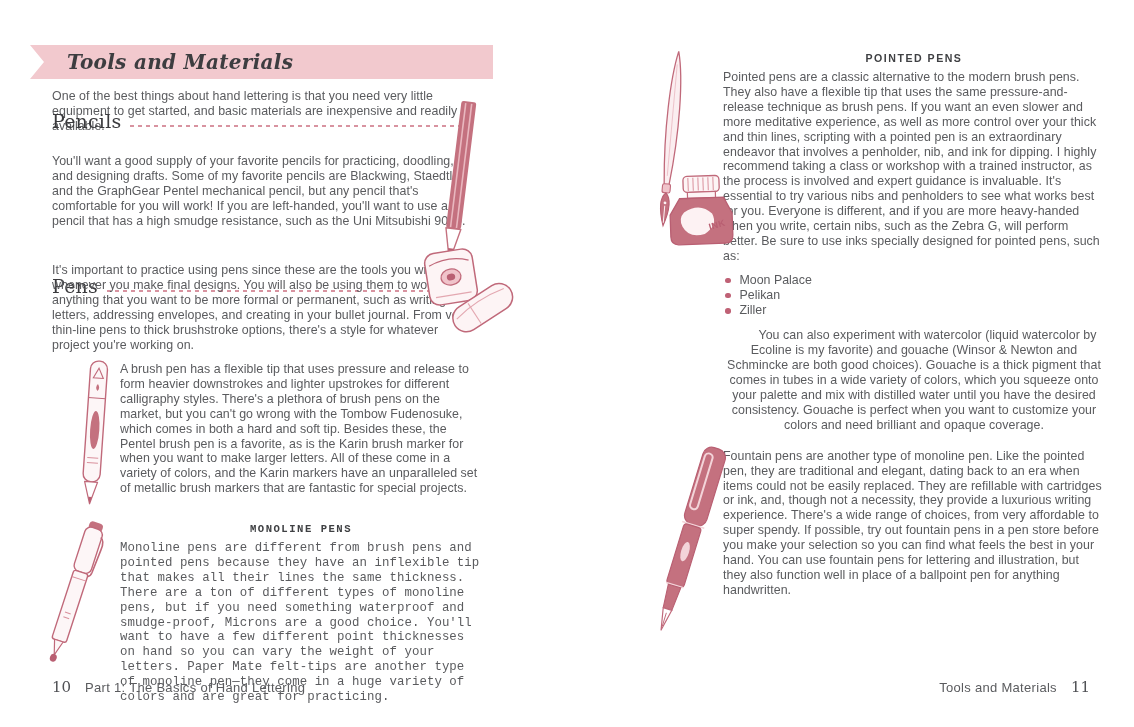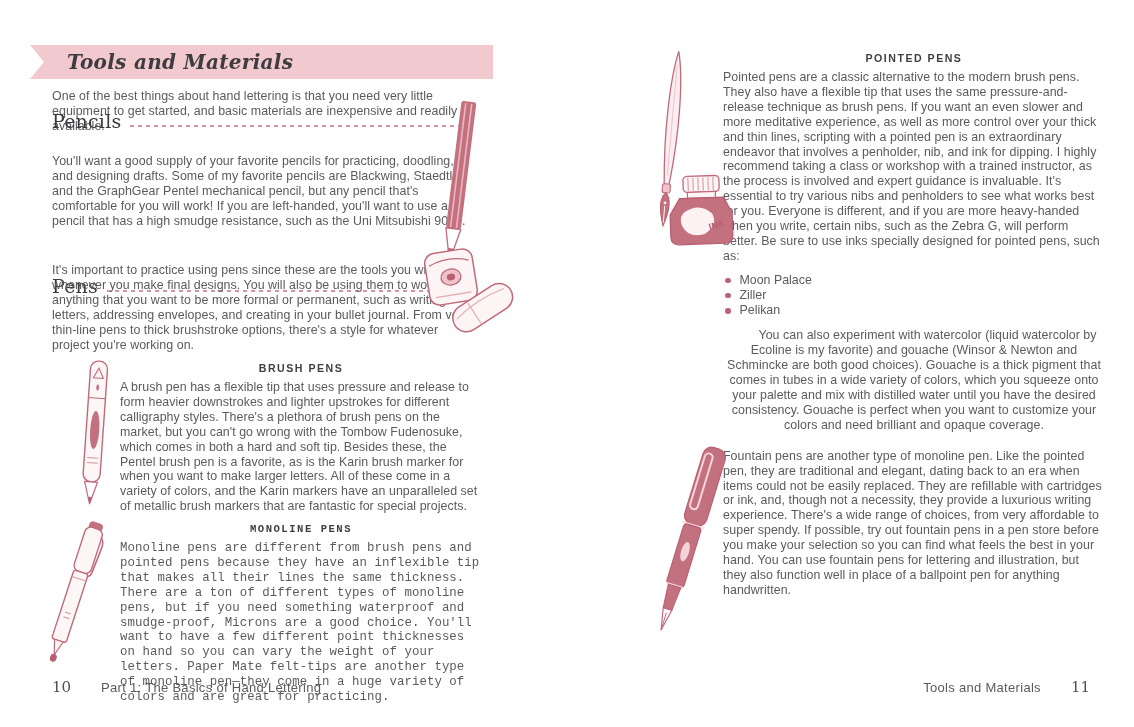--- a/index.html
+++ b/index.html
@@ -47,21 +47,21 @@
   
   ul.ink-list{list-style:none;margin:9px 0 10px 2px;padding:0;}
   ul.ink-list li{display:flex;align-items:flex-start;gap:9px;line-height:15.2px;font-size:12.4px;}
   ul.ink-list .dot{
     width:5.5px;height:5.5px;border-radius:50%;background:#bf6175;
     margin-top:5px;flex:0 0 auto;
   }
   .indented{text-indent:27px;text-align:center;}
 
   
-  .footer{position:absolute;top:678px;display:flex;align-items:baseline;gap:30px;}
+  .footer{position:absolute;top:678px;display:flex;align-items:baseline;gap:14px;}
   .footer .pagenum{font-family:"DejaVu Serif","Liberation Serif",serif;font-size:15px;color:#505155;}
   .footer .flabel{font-size:13px;color:#5a5b5e;letter-spacing:.3px;}
 
   svg{display:block;}
 </style>
 </head>
 <body>
 
 <div class="banner">
   <h1>Tools and Materials</h1>
@@ -75,21 +75,20 @@
 </div>
 <p class="abs body-text" style="left:52px;top:154px;width:424px;">You'll want a good supply of your favorite pencils for practicing, doodling, and designing drafts. Some of my favorite pencils are Blackwing, Staedtler, and the GraphGear Pentel mechanical pencil, but any pencil that's comfortable for you will work! If you are left-handed, you'll want to use a pencil that has a high smudge resistance, such as the Uni Mitsubishi 9000.</p>
 
 <div class="sec-head" style="top:236px;margin-top:39px;">
   <span class="title">Pens</span>
   <span class="leader"></span>
 </div>
 <p class="abs body-text" style="left:52px;top:263px;width:424px;">It's important to practice using pens since these are the tools you will use whenever you make final designs. You will also be using them to work on anything that you want to be more formal or permanent, such as writing letters, addressing envelopes, and creating in your bullet journal. From very thin-line pens to thick brushstroke options, there's a style for whatever project you're working on.</p>
 
 <div class="abs" style="left:120px;top:362px;width:362px;">
-  <p class="sub-head">BRUSH PENS</p>
   <p class="body-text">A brush pen has a flexible tip that uses pressure and release to form heavier downstrokes and lighter upstrokes for different calligraphy styles. There's a plethora of brush pens on the market, but you can't go wrong with the Tombow Fudenosuke, which comes in both a hard and soft tip. Besides these, the Pentel brush pen is a favorite, as is the Karin brush marker for when you want to make larger letters. All of these come in a variety of colors, and the Karin markers have an unparalleled set of metallic brush markers that are fantastic for special projects.</p>
 </div>
 
 <div class="abs" style="left:120px;top:523px;width:362px;font-family:Liberation Mono, monospace;">
   <p class="sub-head">MONOLINE PENS</p>
   <p class="body-text">Monoline pens are different from brush pens and pointed pens because they have an inflexible tip that makes all their lines the same thickness. There are a ton of different types of monoline pens, but if you need something waterproof and smudge-proof, Microns are a good choice. You'll want to have a few different point thicknesses on hand so you can vary the weight of your letters. Paper Mate felt-tips are another type of monoline pen—they come in a huge variety of colors and are great for practicing.</p>
 </div>
 
 <div class="footer" style="left:52px;">
   <span class="pagenum">10</span>
@@ -100,25 +99,25 @@
   <p class="sub-head">POINTED PENS</p>
   <p class="body-text">Pointed pens are a classic alternative to the modern brush pens. They also have a flexible tip that uses the same pressure-and-release technique as brush pens. If you want an even slower and more meditative experience, as well as more control over your thick and thin lines, scripting with a pointed pen is an extraordinary endeavor that involves a penholder, nib, and ink for dipping. I highly recommend taking a class or workshop with a trained instructor, as the process is involved and expert guidance is invaluable. It's essential to try various nibs and penholders to see what works best for you. Everyone is different, and if you are more heavy-handed when you write, certain nibs, such as the Zebra G, will perform better. Be sure to use inks specially designed for pointed pens, such as:</p>
 
   <ul class="ink-list">
     <li>
         <span class="dot"></span>
         <span>Moon Palace</span>
       </li>
     <li>
         <span class="dot"></span>
-        <span>Ziller</span>
+        <span>Pelikan</span>
       </li>
     <li>
         <span class="dot"></span>
-        <span>Pelikan</span>
+        <span>Ziller</span>
       </li>
   </ul>
 
   <p class="body-text indented">You can also experiment with watercolor (liquid watercolor by Ecoline is my favorite) and gouache (Winsor &amp; Newton and Schmincke are both good choices). Gouache is a thick pigment that comes in tubes in a wide variety of colors, which you squeeze onto your palette and mix with distilled water until you have the desired consistency. Gouache is perfect when you want to customize your colors and need brilliant and opaque coverage.</p>
 
   <div style="margin-top:16px;">
     <p class="body-text">Fountain pens are another type of monoline pen. Like the pointed pen, they are traditional and elegant, dating back to an era when items could not be easily replaced. They are refillable with cartridges or ink, and, though not a necessity, they provide a luxurious writing experience. There's a wide range of choices, from very affordable to super spendy. If possible, try out fountain pens in a pen store before you make your selection so you can find what feels the best in your hand. You can use fountain pens for lettering and illustration, but they also function well in place of a ballpoint pen for anything handwritten.</p>
   </div>
 </div>
 

